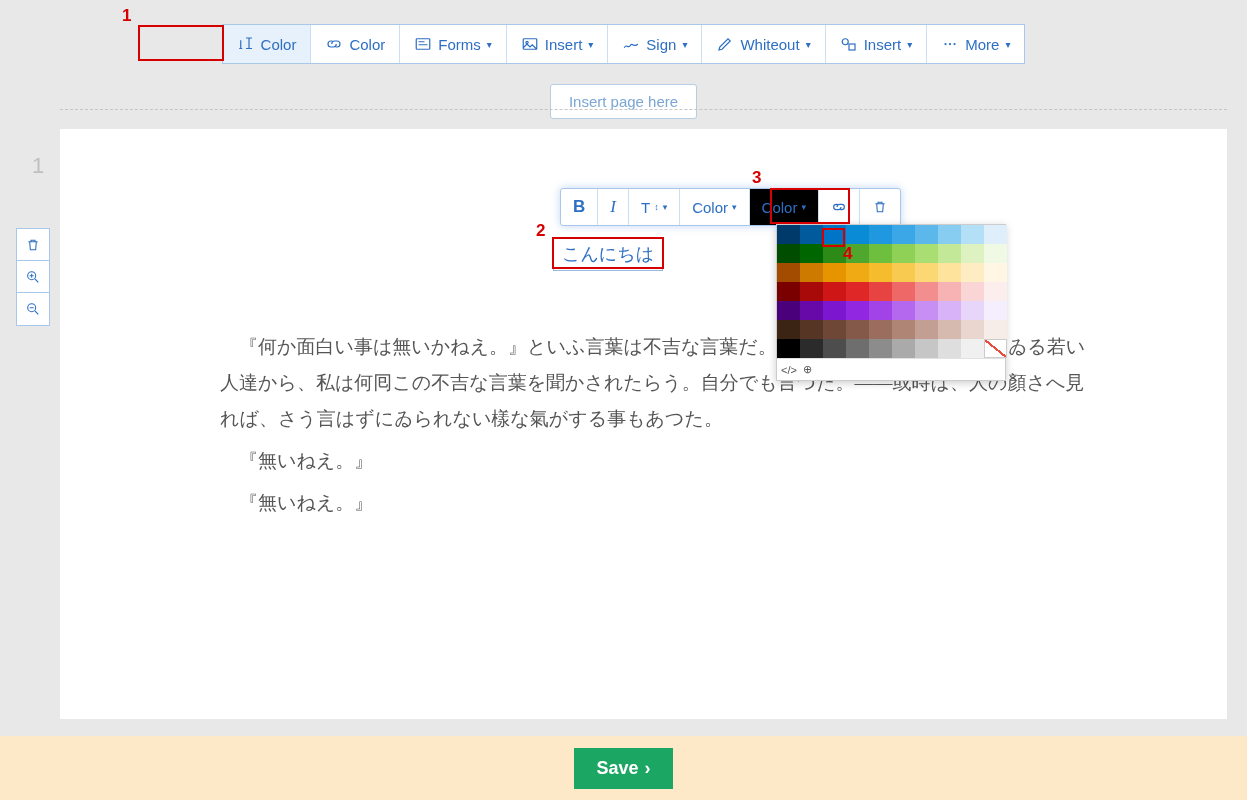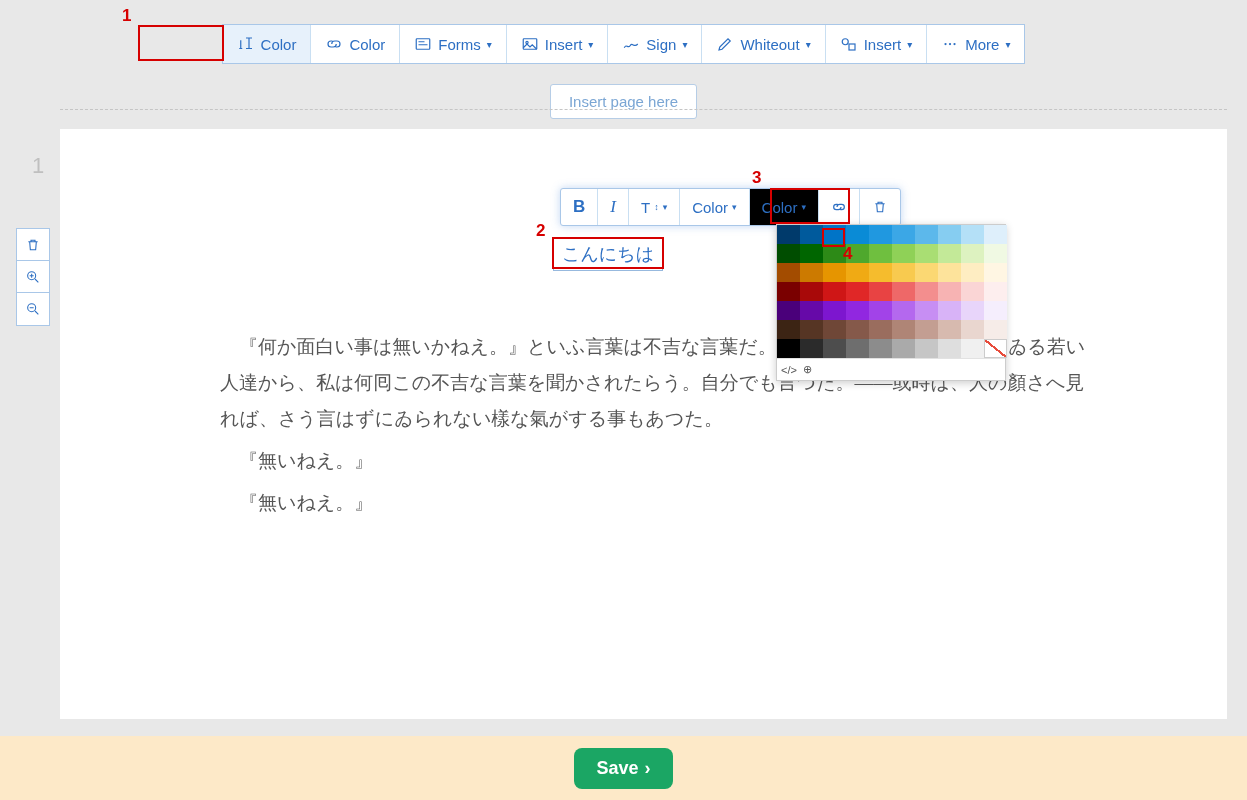--- a/index.html
+++ b/index.html
@@ -39,21 +39,21 @@
 .color-footer { display:flex; gap:6px; padding:4px; border-top:1px solid #e2e2e2; align-items:center;}
 .color-footer span { font-size:11px; color:#555; }
 .nocolor { width:23px; height:19px; border:1px solid #ccc; position:relative; }
 .nocolor::after { content:''; position:absolute; left:0; top:0; right:0; bottom:0; background: linear-gradient(to top right, transparent 46%, #e74c3c 46%, #e74c3c 54%, transparent 54%); }
 
 .doc-text { color: #555; font-size: 19px; line-height: 1.9; margin-top: 160px; font-family: "Hiragino Mincho Pro", "Yu Mincho", serif; }
 .doc-text p { margin-bottom: 6px; }
 .doc-credit { text-align: right; margin-top: 60px; color: #555; font-size: 19px; font-family: "Hiragino Mincho Pro", "Yu Mincho", serif; }
 
 .save-bar { position: absolute; bottom: 0; left: 0; right: 0; height: 64px; background: #fde9c8; display: flex; align-items: center; justify-content: center; }
-.save-btn { background: #1ba664; color: #fff; border: none; padding: 10px 22px; font-size: 18px; font-weight: bold; border-radius: 8px; cursor: pointer; display: flex; align-items: center; gap: 6px; }
+.save-btn { background: #1ba664; color: #fff; border: none; padding: 10px 22px; font-size: 18px; font-weight: bold; border-radius: 0; cursor: pointer; display: flex; align-items: center; gap: 6px; }
 
 .anno-num { position: absolute; color: #d60000; font-weight: bold; font-size: 17px; z-index: 50; }
 .anno-box { position: absolute; border: 2px solid #d60000; z-index: 49; pointer-events: none; }
 </style>
 </head>
 <body>
 
 <div class="insert-line"></div>
 
 <div class="toolbar">

